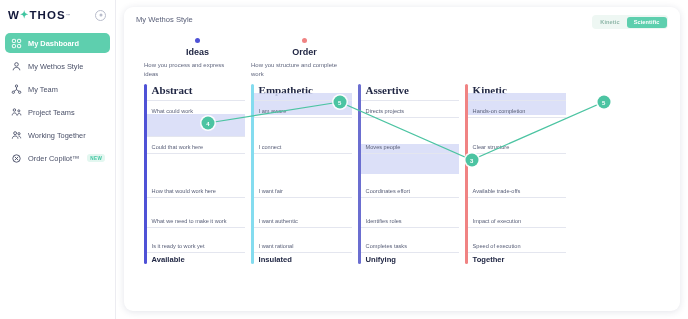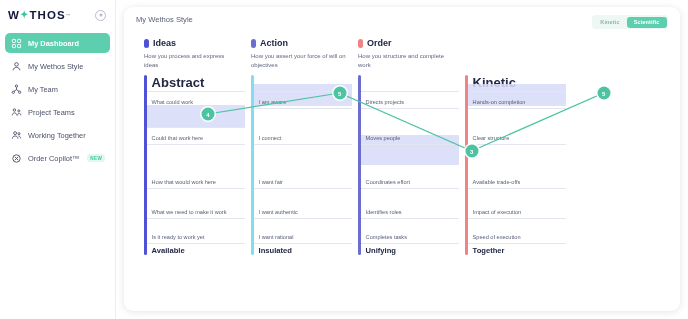--- a/index.html
+++ b/index.html
@@ -79,41 +79,42 @@
     font-size: 5.6px; font-weight: 600; padding: 2.5px 7px;
     border-radius: 3px; color: #8fb7a9; cursor: pointer; letter-spacing: .1px;
   }
   .toggle-opt.sel { background: #5ecfae; color: #ffffff; }
 
   
   .cats {
     display: flex; margin-top: 9px; padding-left: 8px;
   }
   .cat { width: 107px; flex: 0 0 107px; }
-  .cat-title { display: flex; align-items: center; gap: 4px; }
+  .cat-title { display: flex; align-items: center; gap: 4px; flex-direction: column; }
   .dot { width: 5px; height: 9px; border-radius: 3px; display: inline-block; flex: 0 0 5px; }
   .cat-name { font-size: 9px; font-weight: 700; color: #222845; }
   .cat-desc {
     margin-top: 4px; font-size: 6px; line-height: 1.45; color: #61677f;
     width: 96px;
   }
 
   
   .grid-wrap { position: relative; margin-top: 6px; padding-left: 8px; height: 180px; }
   .grid { display: flex; position: relative; height: 180px; }
   .col {
     width: 107px; flex: 0 0 107px; position: relative; height: 100%;
   }
   .col-bar {
     position: absolute; left: 0; top: 0; width: 2.6px; height: 100%; border-radius: 2px;
   }
   .col-inner { position: relative; height: 100%; margin-left: 2.6px; }
   .col-head {
-    font-size: 13px; font-weight: 700; color: #222845;
+    font-size: 11px; font-weight: 700; color: #222845;
     padding: 0 0 4px 5px;
+    font-family: Liberation Serif, serif;
   }
   .row-line {
     position: absolute; left: 0; right: 6px; height: 1px; background: #e4e6ef;
   }
   .cell {
     position: absolute; left: 5px; font-size: 5.6px; color: #5a6079; white-space: nowrap;
   }
   .col-foot {
     position: absolute; bottom: 0; left: 5px;
     font-size: 7.6px; font-weight: 700; color: #222845;
@@ -233,27 +234,20 @@
         </div>
       </div>
 
       <div class="cats">
         <div class="cat">
           <div class="cat-title">
             <span class="dot" style="background:#4f52d6"></span>
             <span class="cat-name">Ideas</span>
           </div>
           <div class="cat-desc">How you process and express ideas</div>
-        </div>
-        <div class="cat">
-          <div class="cat-title">
-            <span class="dot" style="background:#6b6ed0"></span>
-            <span class="cat-name">Action</span>
-          </div>
-          <div class="cat-desc">How you assert your force of will on objectives</div>
         </div>
         <div class="cat">
           <div class="cat-title">
             <span class="dot" style="background:#f08383"></span>
             <span class="cat-name">Order</span>
           </div>
           <div class="cat-desc">How you structure and complete work</div>
         </div>
       </div>
 
@@ -277,39 +271,41 @@
               <div class="cell" style="top:159px">Is it ready to work yet</div>
               <div class="row-line" style="top:168px"></div>
               <div class="col-foot">Available</div>
             </div>
           </div>
 
           <div class="col">
             <div class="col-bar" style="background:#84dcef"></div>
             <div class="col-inner">
               <div class="band" style="top:9px;height:22px"></div>
+              <div class="col-head">Empathetic</div>
               <div class="row-line" style="top:16px"></div>
               <div class="cell" style="top:24px">I am aware</div>
               <div class="row-line" style="top:33px"></div>
               <div class="cell" style="top:60px">I connect</div>
               <div class="row-line" style="top:69px"></div>
               <div class="cell" style="top:104px">I want fair</div>
               <div class="row-line" style="top:113px"></div>
               <div class="cell" style="top:134px">I want authentic</div>
               <div class="row-line" style="top:143px"></div>
               <div class="cell" style="top:159px">I want rational</div>
               <div class="row-line" style="top:168px"></div>
               <div class="col-foot">Insulated</div>
             </div>
           </div>
 
           <div class="col">
             <div class="col-bar" style="background:#6b6ed0"></div>
             <div class="col-inner">
               <div class="band" style="top:60px;height:30px"></div>
+              <div class="col-head">Assertive</div>
               <div class="row-line" style="top:16px"></div>
               <div class="cell" style="top:24px">Directs projects</div>
               <div class="row-line" style="top:33px"></div>
               <div class="cell" style="top:60px">Moves people</div>
               <div class="row-line" style="top:69px"></div>
               <div class="cell" style="top:104px">Coordinates effort</div>
               <div class="row-line" style="top:113px"></div>
               <div class="cell" style="top:134px">Identifies roles</div>
               <div class="row-line" style="top:143px"></div>
               <div class="cell" style="top:159px">Completes tasks</div>

